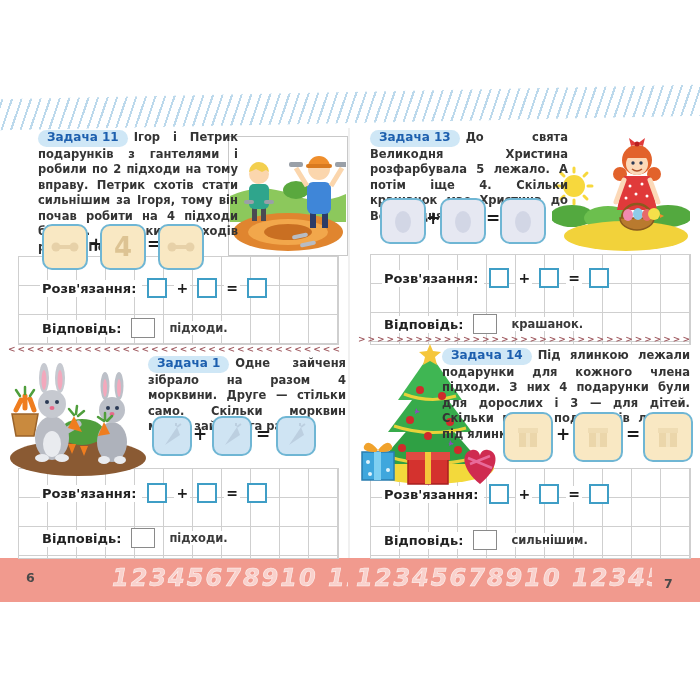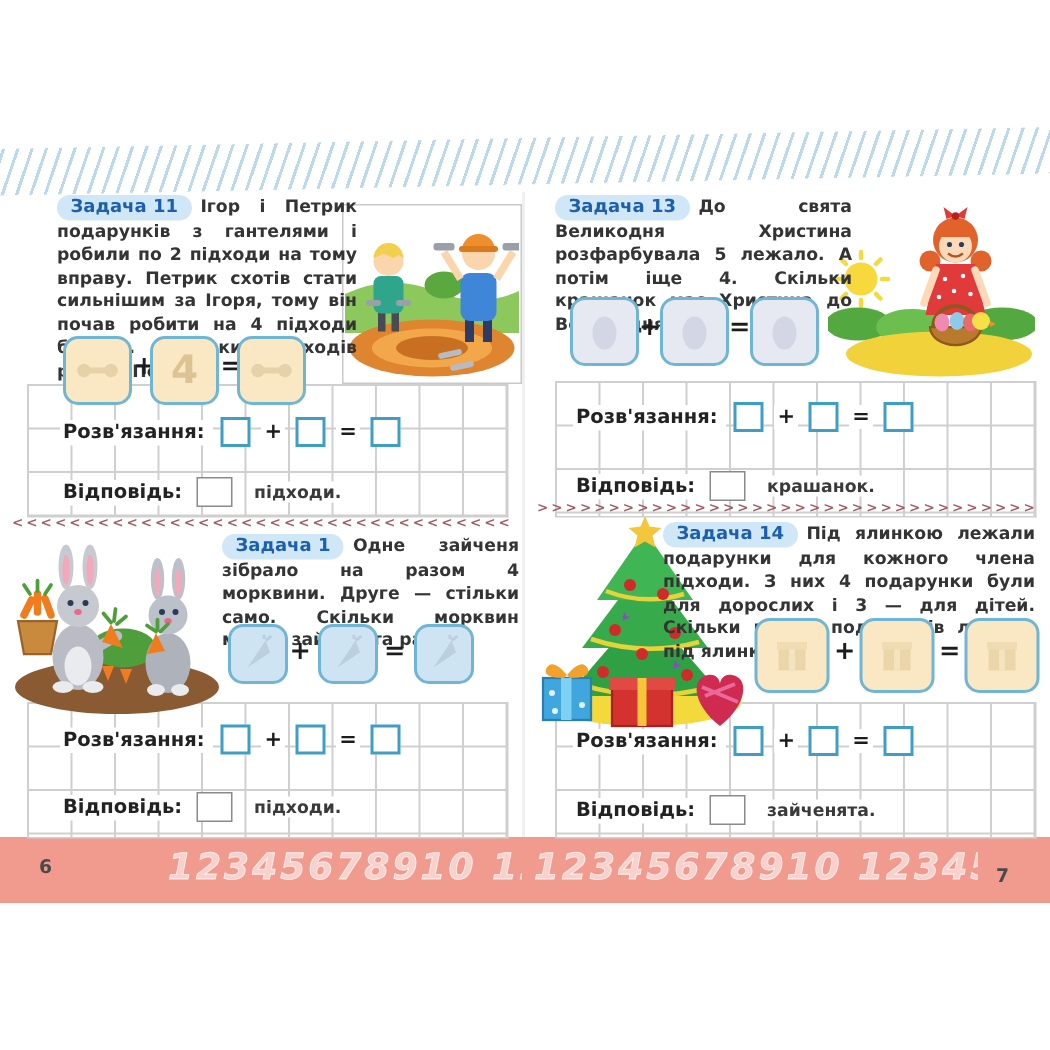--- a/index.html
+++ b/index.html
@@ -387,21 +387,21 @@
     <span class="sol-label">Розв'язання:</span>
     <span class="sol-box"></span>
     <span class="sol-op">+</span>
     <span class="sol-box"></span>
     <span class="sol-op">=</span>
     <span class="sol-box"></span>
   </div>
   <div class="ansrow" style="left:24px;top:402px;">
     <span class="ans-label">Відповідь:</span>
     <span class="ans-box"></span>
-    <span class="ans-unit">зайченята.</span>
+    <span class="ans-unit">сильнішим.</span>
   </div>
 </div>
 
 <div id="footer-band" class="abs"></div>
 <div class="pagenum" style="left:26px;top:570px;">6</div>
 <div class="pagenum" style="left:664px;top:576px;">7</div>
 <div class="trace" style="left:112px;width:236px;">12345678910 12345678910</div>
 <div class="trace" style="left:356px;width:296px;">12345678910 12345678910</div>
 
 </body></html>

